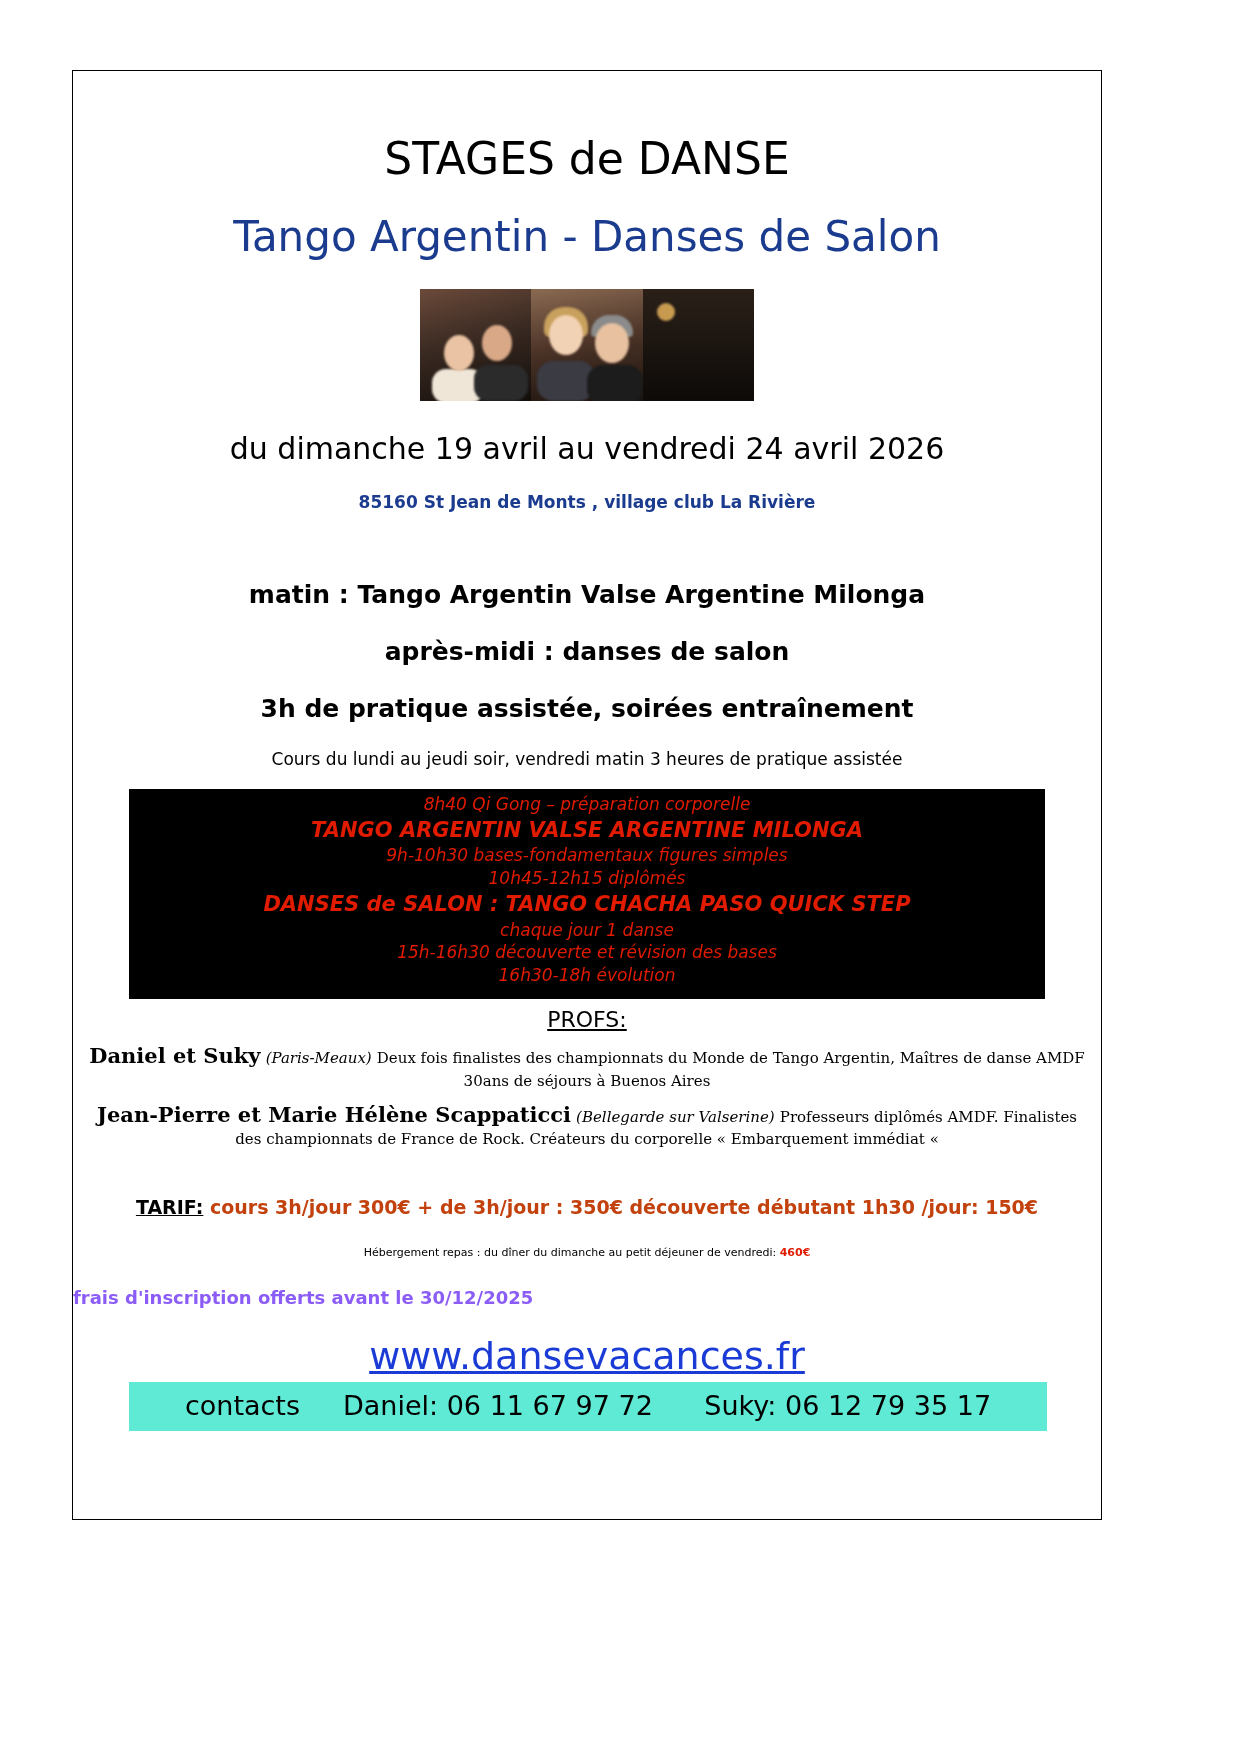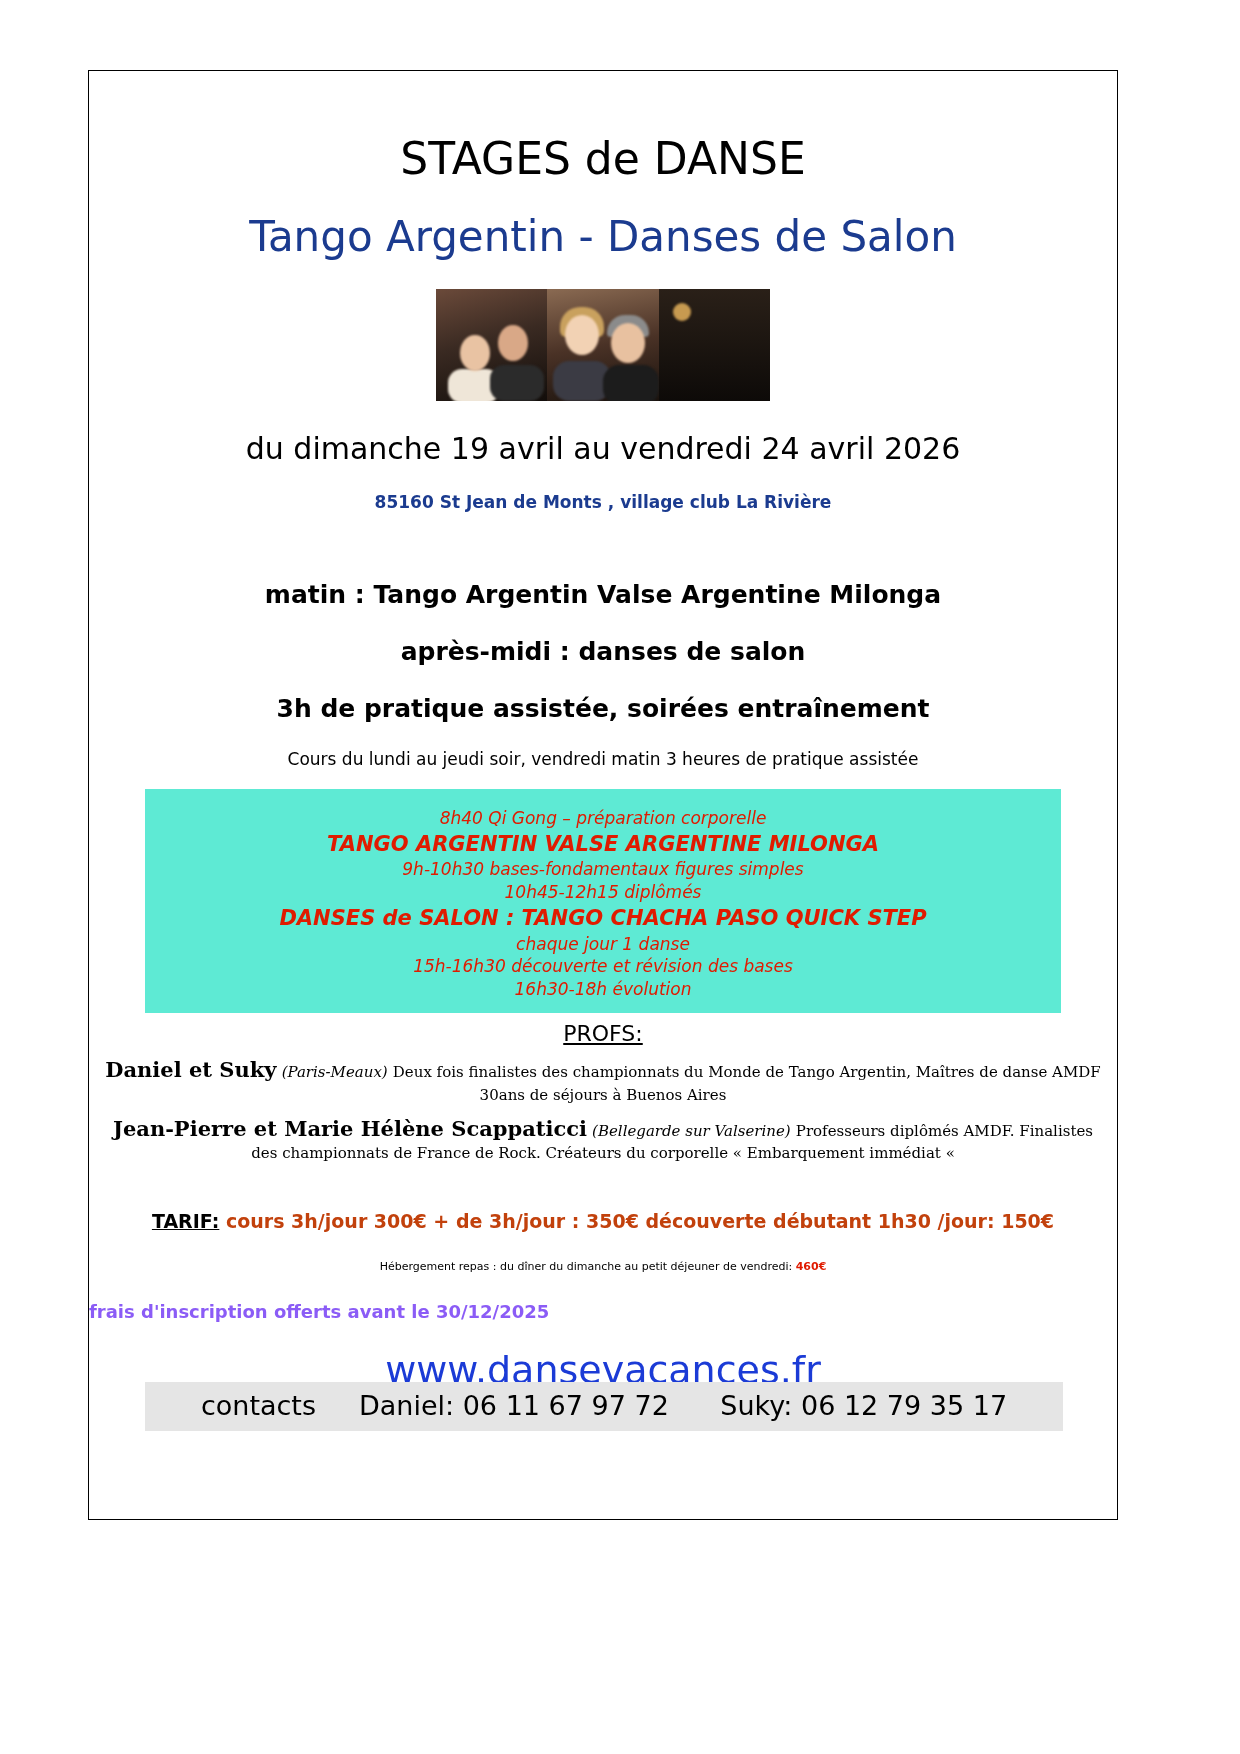--- a/index.html
+++ b/index.html
@@ -9,21 +9,21 @@
   }
   body {
     width: 1240px;
     height: 1754px;
     font-family: "DejaVu Sans", sans-serif;
     position: relative;
     overflow: hidden;
   }
   .page-frame {
     position: absolute;
-    left: 88px;
+    left: 72px;
     top: 70px;
     width: 1030px;
     height: 1450px;
     border: 1px solid #000000;
     box-sizing: border-box;
     background: #ffffff;
   }
   .inner {
     position: absolute;
     left: 0;
@@ -103,22 +103,22 @@
   .prog-2 { margin-top: 28px; }
   .prog-3 { margin-top: 28px; }
   .note-line {
     text-align: center;
     font-size: 17px;
     color: #000000;
     margin-top: 26px;
   }
   .schedule-box {
     margin: 20px 56px 0 56px;
-    background: #5eead4;
-    padding: 18px 0 12px 0;
+    background: #000000;
+    padding: 4px 0 12px 0;
     text-align: center;
   }
   .schedule-box .s-row {
     font-size: 17px;
     color: #e01b00;
     font-style: italic;
     line-height: 1.35;
   }
   .schedule-box .s-strong {
     font-size: 21px;
@@ -186,21 +186,21 @@
     font-size: 38px;
     color: #1b3bd6;
     text-decoration: underline;
     font-family: "DejaVu Sans", sans-serif;
   }
   .contact-bar {
     position: absolute;
     left: 56px;
     bottom: 88px;
     width: 918px;
-    background: #e5e5e5;
+    background: #5eead4;
     text-align: center;
     padding: 8px 0 10px 0;
     font-size: 27px;
     color: #000000;
   }
   .contact-bar span { white-space: pre; }
 </style>
 </head>
 <body>
 

